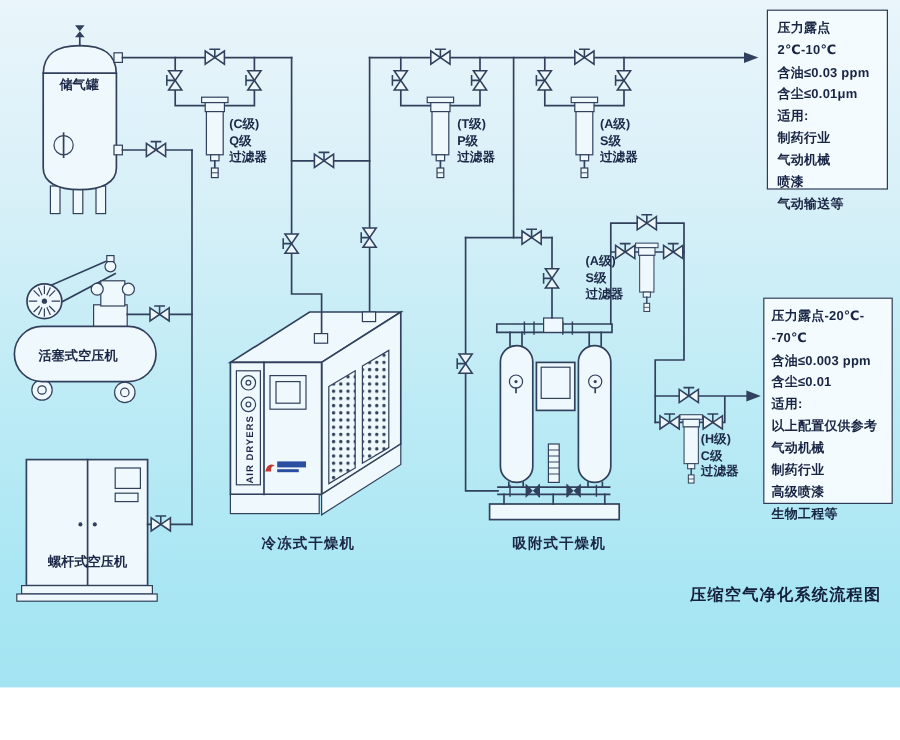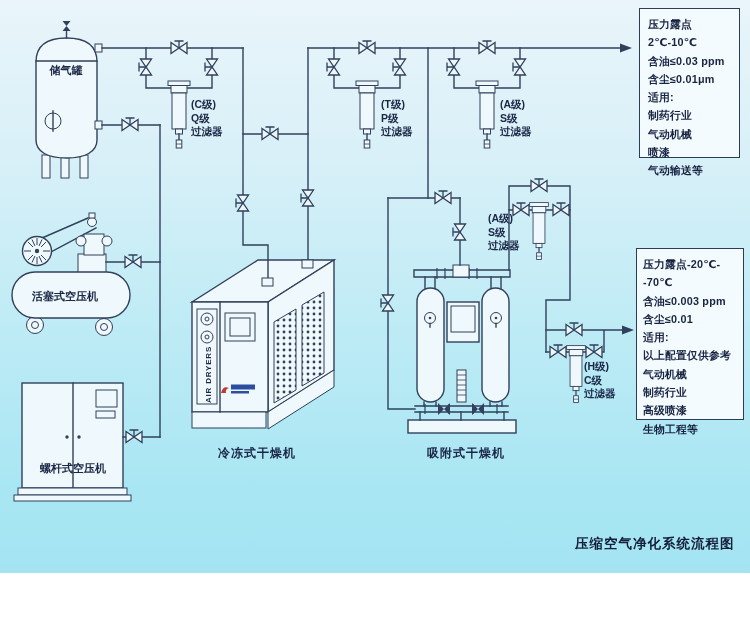--- a/index.html
+++ b/index.html
@@ -16,21 +16,21 @@
   .txt{position:absolute;color:#1b2746;font-weight:700;}
   .ml{white-space:pre-line;line-height:13.5px;font-size:10.5px;}
   .eqlabel{font-size:11px;text-align:center;}
   .caplabel{font-size:12px;text-align:center;letter-spacing:1px;}
   .specbox{
     position:absolute;background:#f3fbfe;border:1.5px solid #2c3b58;
     box-sizing:border-box;padding:6px 0 0 8px;
   }
   .specbox .line{font-size:10.8px;font-weight:700;color:#182443;line-height:18.3px;letter-spacing:0.2px;}
   .note{font-size:15px;font-weight:700;color:#141f3a;letter-spacing:0.6px;}
-  .maincap{font-size:13.5px;font-weight:700;color:#141f3a;letter-spacing:1px;margin-top:48px;}
+  .maincap{font-size:13.5px;font-weight:700;color:#141f3a;letter-spacing:1px;}
   svg text{fill:#1b2746;font-family:"Liberation Sans","DejaVu Sans",sans-serif;}
 </style>
 </head>
 <body>
 
 <div id="stage">
 
   <svg id="diagram" width="750" height="617" viewBox="0 0 750 617">
     <defs>
       <g id="hvalve">

